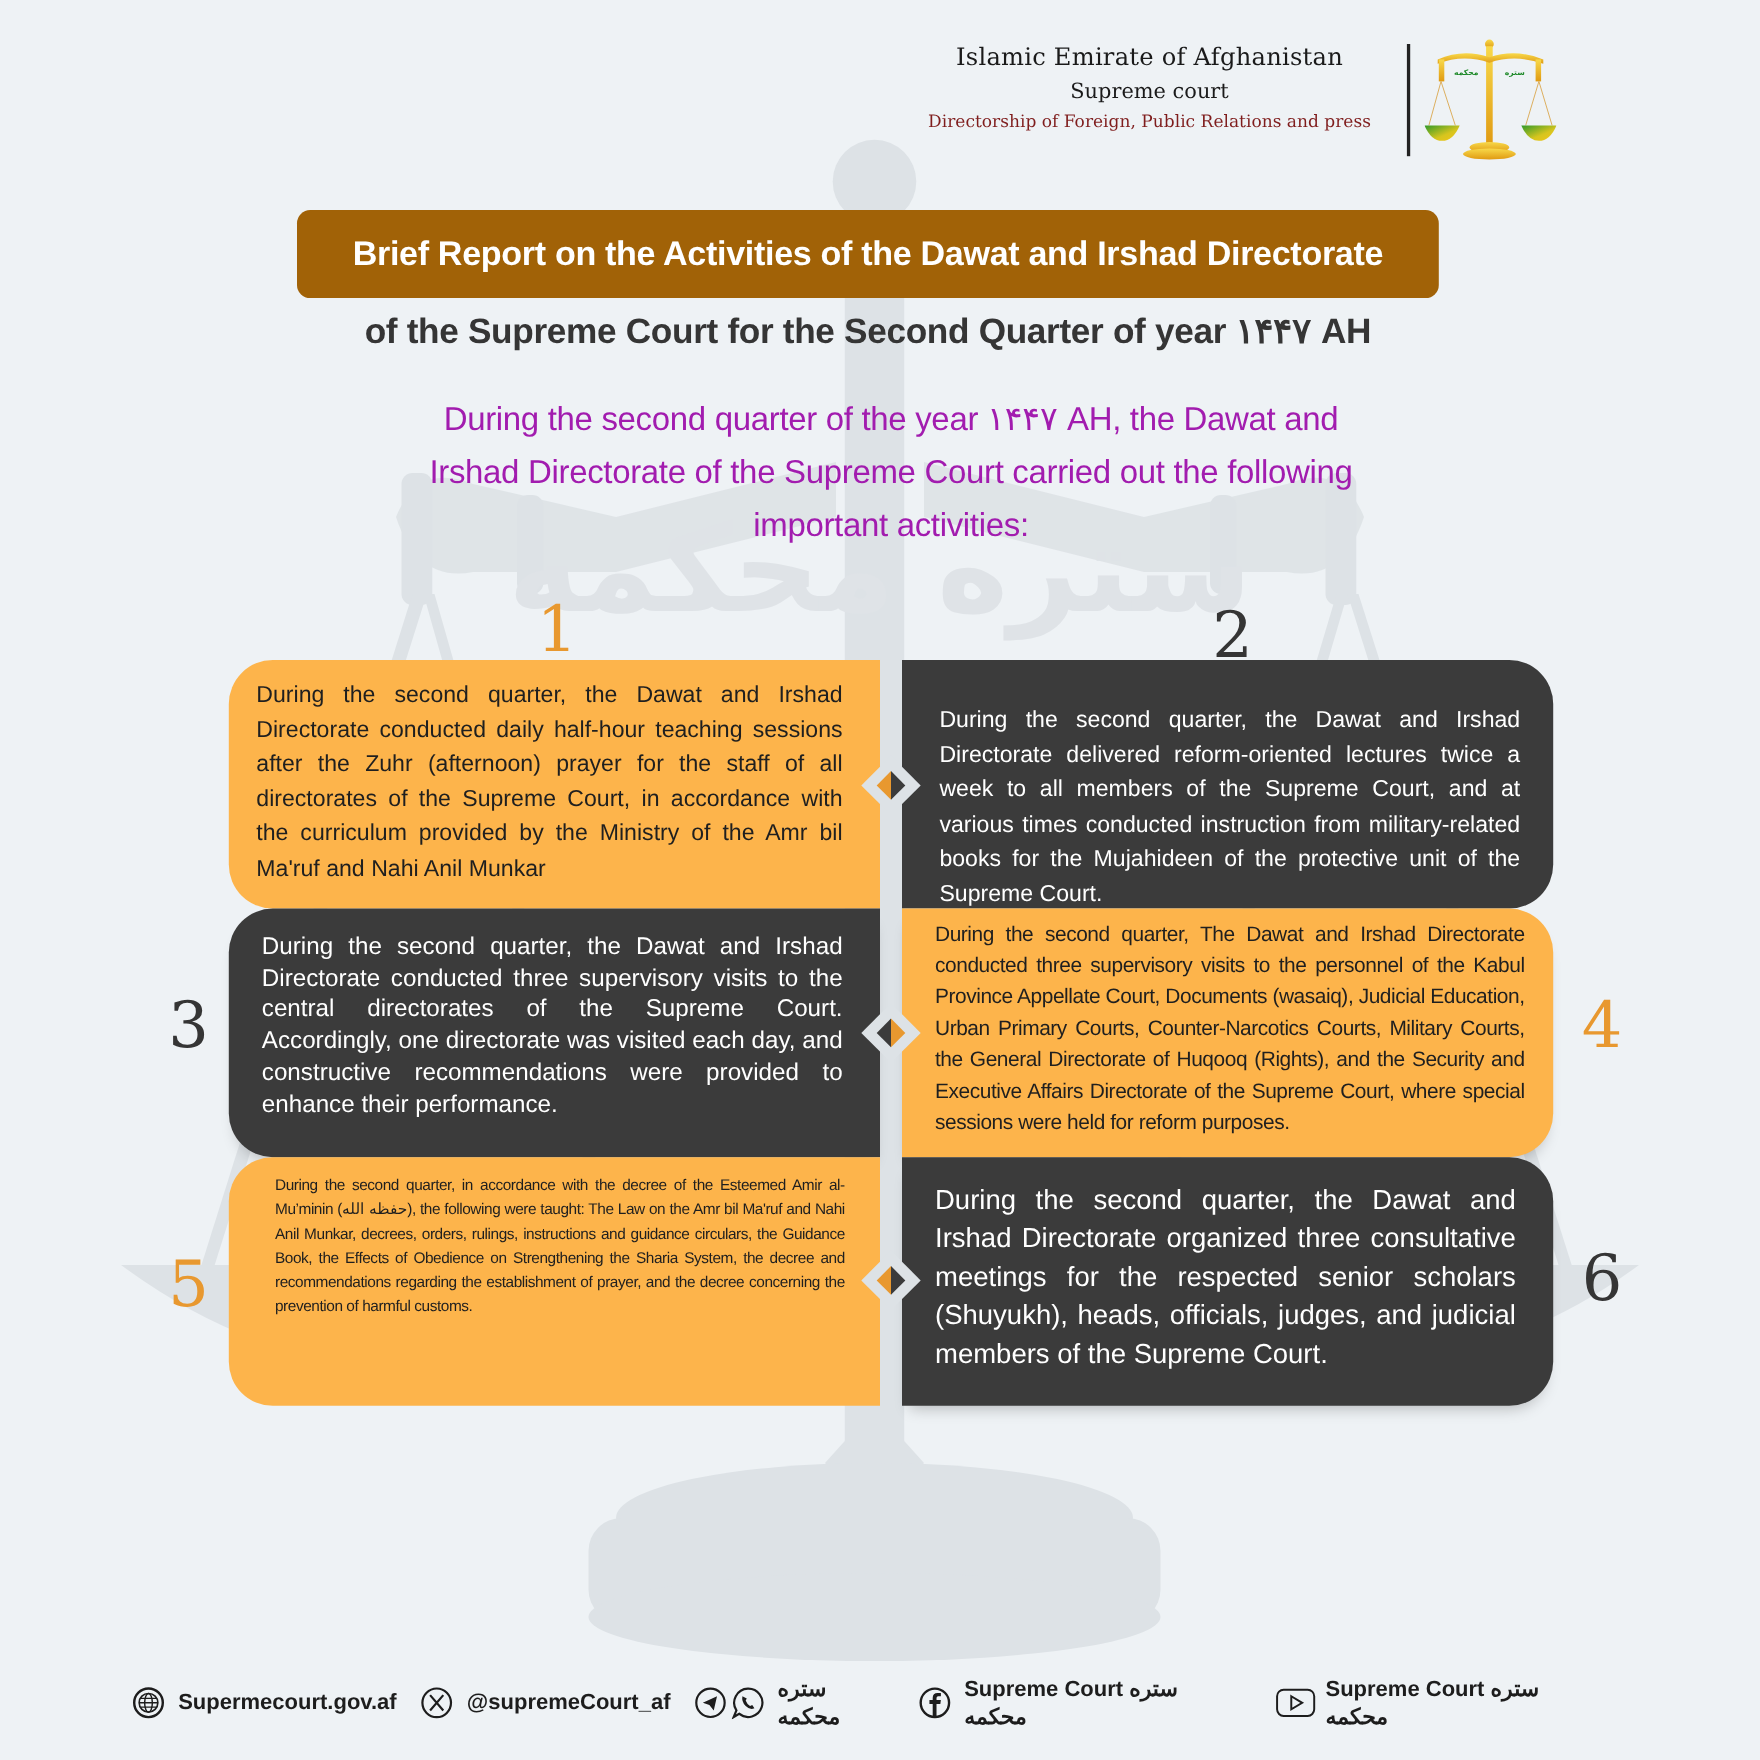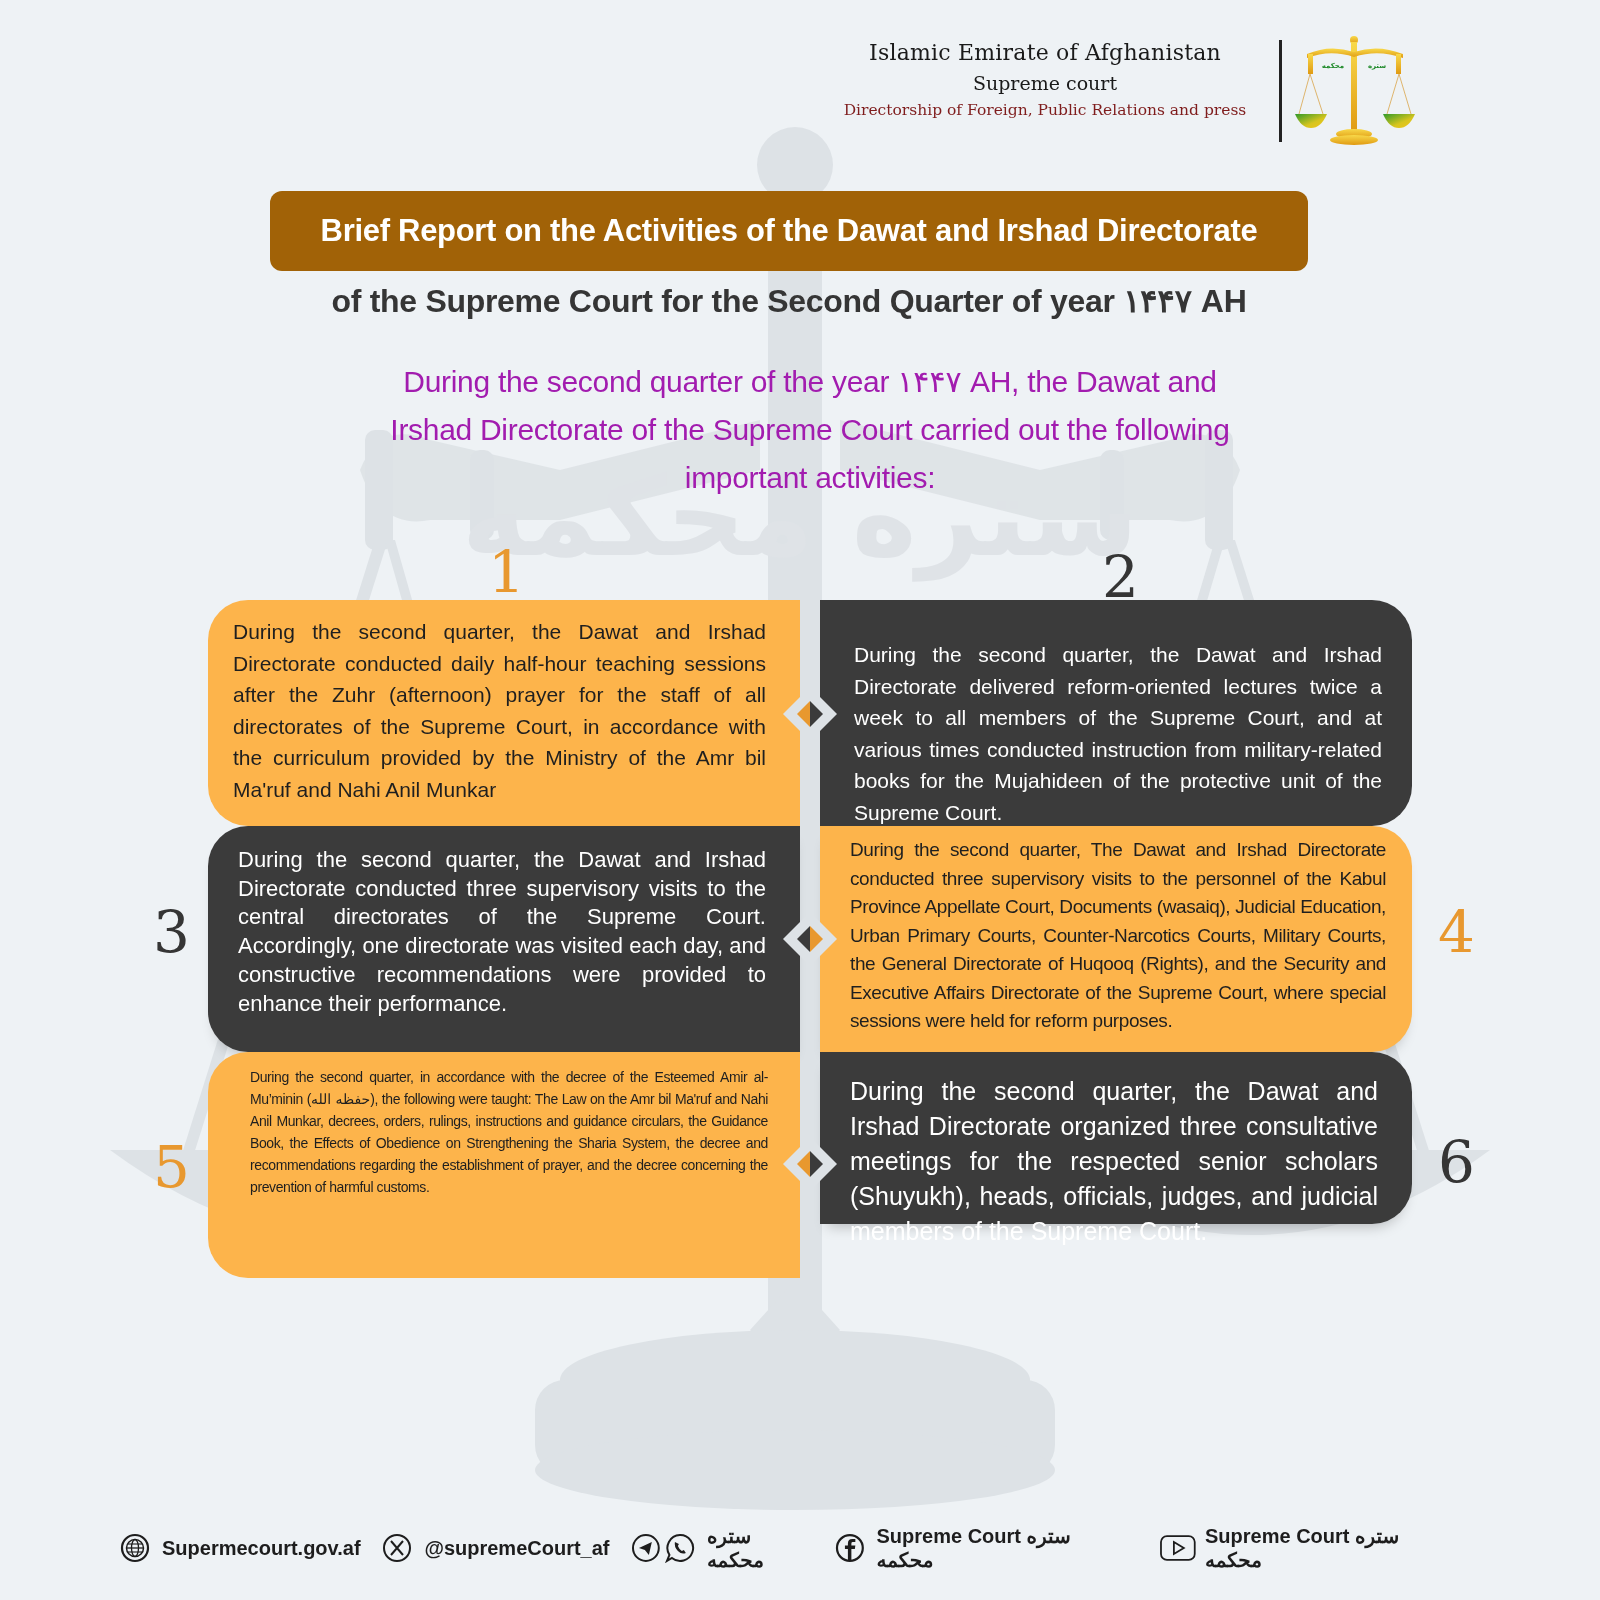--- a/index.html
+++ b/index.html
@@ -42,21 +42,21 @@
   .card { position: absolute; z-index: 3; text-align: justify; }
   .card.orange { background: #fdb44b; color: #1f1f1f; }
   .card.dark { background: #3b3b3b; color: #ffffff; }
   .card p { text-align: justify; text-align-last: left; }
 
   .c1 { left: 208px; top: 600px; width: 592px; height: 226px; border-radius: 40px 0 0 40px; padding: 16px 34px 0 25px; font-size: 21px; line-height: 31.5px; }
   .c2 { left: 820px; top: 600px; width: 592px; height: 226px; border-radius: 0 40px 40px 0; padding: 39px 30px 0 34px; font-size: 21px; line-height: 31.5px; }
   .c3 { left: 208px; top: 826px; width: 592px; height: 226px; border-radius: 40px 0 0 40px; padding: 20px 34px 0 30px; font-size: 22px; line-height: 28.7px; }
   .c4 { left: 820px; top: 826px; width: 592px; height: 226px; border-radius: 0 40px 40px 0; padding: 10px 26px 0 30px; font-size: 19px; line-height: 28.5px; letter-spacing: -0.4px; }
   .c5 { left: 208px; top: 1052px; width: 592px; height: 226px; border-radius: 40px 0 0 40px; padding: 14px 32px 0 42px; font-size: 14px; line-height: 22px; letter-spacing: -0.4px; }
-  .c6 { left: 820px; top: 1052px; width: 592px; height: 172px; border-radius: 0 40px 40px 0; padding: 22px 34px 0 30px; font-size: 25px; line-height: 35px; }
+  .c6 { left: 820px; top: 1052px; width: 592px; height: 226px; border-radius: 0 40px 40px 0; padding: 22px 34px 0 30px; font-size: 25px; line-height: 35px; }
 
   .card-shadow { box-shadow: 0 10px 14px -8px rgba(0,0,0,0.25); }
 
   
   .connector { position: absolute; z-index: 4; width: 58px; height: 58px; }
   .cn1 { left: 781px; top: 685px; }
   .cn2 { left: 781px; top: 910px; }
   .cn3 { left: 781px; top: 1135px; }
 
   

